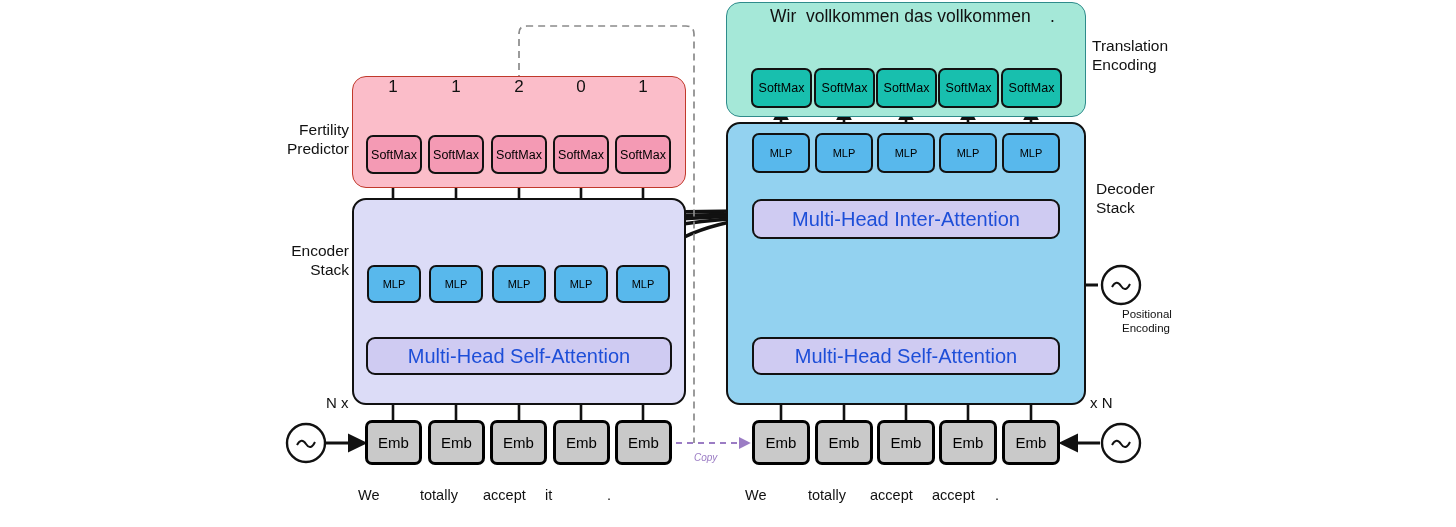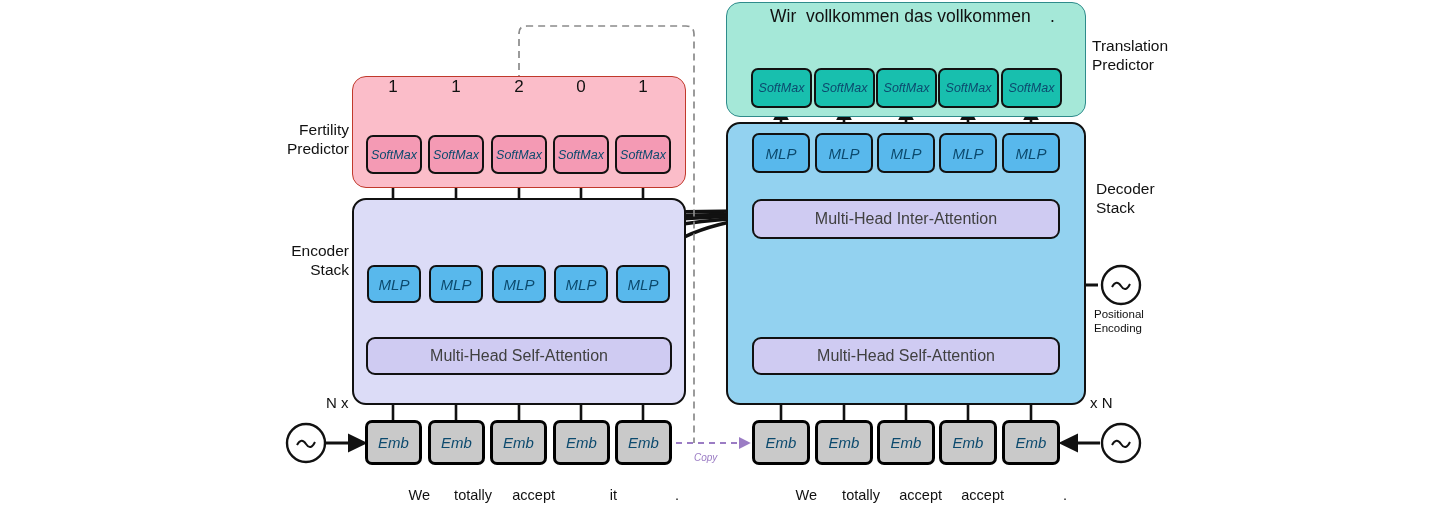--- a/index.html
+++ b/index.html
@@ -4,41 +4,41 @@
 <style>
   html,body{margin:0;padding:0;background:#ffffff;}
   body{width:1456px;height:527px;position:relative;overflow:hidden;
        font-family:"Liberation Sans","DejaVu Sans",sans-serif;}
   #stage{position:absolute;left:0;top:0;width:1456px;height:527px;}
 
   
   .panel{position:absolute;box-sizing:border-box;border-radius:14px;}
   .cell{position:absolute;box-sizing:border-box;border-radius:7px;
         display:flex;align-items:center;justify-content:center;
-        font-size:13px;color:#0c4a6e;white-space:nowrap;font-style:italic;}
+        font-size:13px;color:#000000;white-space:nowrap;}
   .wide{position:absolute;box-sizing:border-box;border-radius:9px;
         display:flex;align-items:center;justify-content:center;
-        font-size:16px;color:#404040;}
+        font-size:20px;color:#1d4ed8;}
 
   
   .fert-panel{background:#fbbdc9;border:1.6px solid #c0392b;}
   .trans-panel{background:#a5e8d8;border:1.6px solid #2e8b8b;}
   .enc-panel{background:#dcdcf7;border:2.4px solid #111;}
   .dec-panel{background:#93d2f0;border:2.4px solid #111;}
 
   .softmax-f{background:#f49ab4;border:2.2px solid #111;font-size:12.5px;}
   .softmax-t{background:#18bfae;border:2.2px solid #111;font-size:12.5px;}
-  .mlp{background:#58b8ec;border:2.4px solid #111;font-size:15px;}
+  .mlp{background:#58b8ec;border:2.4px solid #111;font-size:11px;}
   .emb{background:#c9c9c9;border:3px solid #000;font-size:15px;}
   .attn{background:#cfcbf2;border:2.6px solid #111;}
 
   .label{position:absolute;font-size:15.5px;color:#111;line-height:1.22;white-space:pre;}
   .num{position:absolute;font-size:17px;color:#111;text-align:center;}
-  .word{position:absolute;font-size:14.5px;color:#111;text-align:right;}
-  .smalllabel{position:absolute;font-size:11.5px;color:#111;line-height:1.2;white-space:pre;}
+  .word{position:absolute;font-size:14.5px;color:#111;text-align:left;}
+  .smalllabel{position:absolute;font-size:11.5px;color:#111;line-height:1.2;white-space:pre;margin-left:28px;}
   .nlabel{position:absolute;font-size:15px;color:#111;white-space:pre;}
   .copy-label{position:absolute;font-size:10px;color:#9b7cc4;font-style:italic;}
 
   .headline{position:absolute;font-size:17.5px;color:#111;white-space:pre;}
 
   svg.ov{position:absolute;left:0;top:0;width:1456px;height:527px;overflow:visible;
          pointer-events:none;}
 </style>
 </head>
 <body>
@@ -172,21 +172,21 @@
 
   <div class="headline" style="left:770px;top:6px;">Wir  vollkommen das vollkommen    .</div>
 
   <div class="cell softmax-t" style="left:751px;top:68px;width:61px;height:40px;">SoftMax</div>
   <div class="cell softmax-t" style="left:814px;top:68px;width:61px;height:40px;">SoftMax</div>
   <div class="cell softmax-t" style="left:876px;top:68px;width:61px;height:40px;">SoftMax</div>
   <div class="cell softmax-t" style="left:938px;top:68px;width:61px;height:40px;">SoftMax</div>
   <div class="cell softmax-t" style="left:1001px;top:68px;width:61px;height:40px;">SoftMax</div>
 
   <div class="label" style="left:1092px;top:37px;">Translation
-Predictor</div>
+Encoding</div>
 
   <div class="panel fert-panel" style="left:352px;top:76px;width:334px;height:112px;"></div>
 
   <div class="num" style="left:373px;top:77px;width:40px;">1</div>
   <div class="num" style="left:436px;top:77px;width:40px;">1</div>
   <div class="num" style="left:499px;top:77px;width:40px;">2</div>
   <div class="num" style="left:561px;top:77px;width:40px;">0</div>
   <div class="num" style="left:623px;top:77px;width:40px;">1</div>
 
   <div class="cell softmax-f" style="left:366px;top:135px;width:56px;height:39px;">SoftMax</div>

